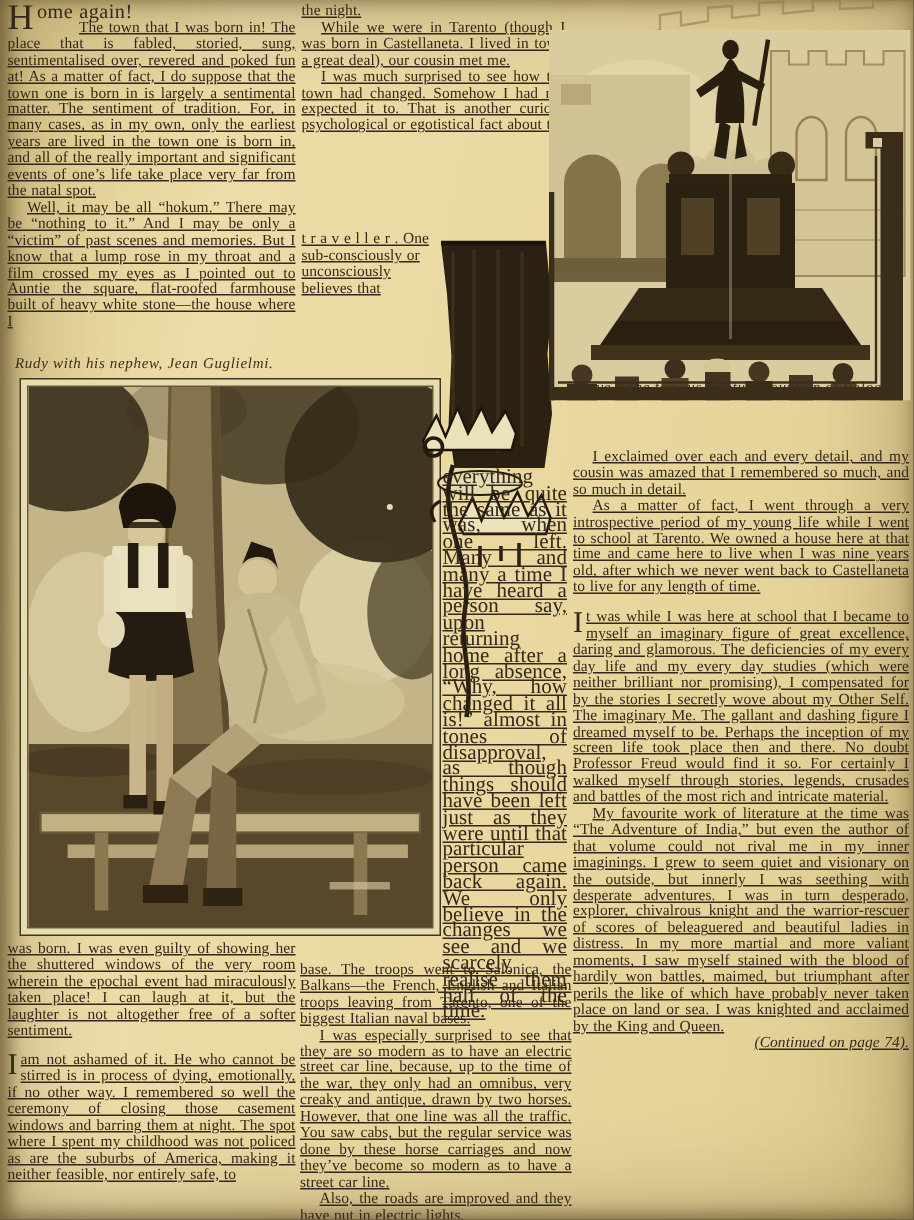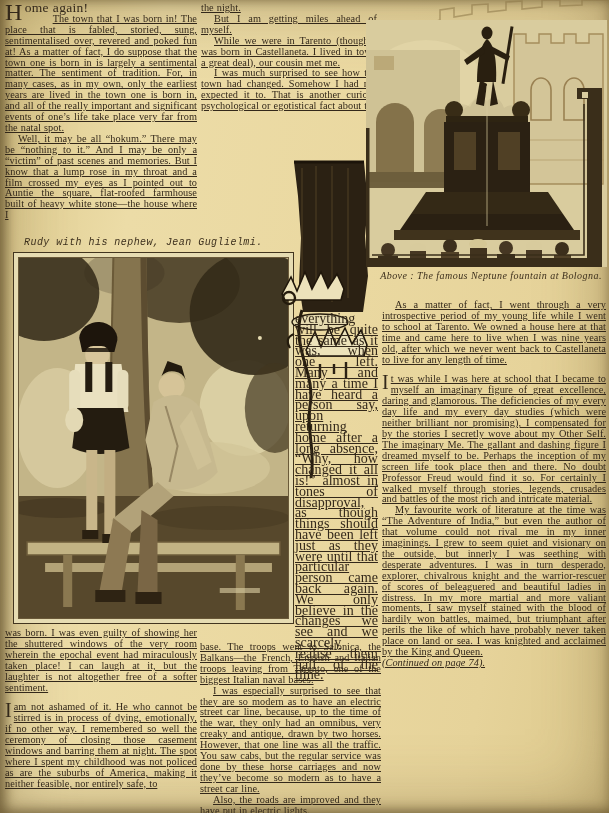--- a/index.html
+++ b/index.html
@@ -16,42 +16,42 @@
   .abs{position:absolute;}
   .headline{font-size:13.5px;letter-spacing:.3px;}
   .dc{float:left;font-size:24px;line-height:19px;padding-right:2px;}
   .dc2{float:left;font-size:20px;line-height:17px;padding-right:2px;}
   .caption{font-style:italic;font-size:10px;line-height:11.5px;letter-spacing:.45px;color:#3c2f1c;}
   .caption.center{text-align:center;}
   .photo-frame{box-sizing:border-box;border:1.6px solid #42351f;background:#e6dcb2;padding:5px;}
   .photo-surface{width:100%;height:100%;overflow:hidden;background:#c8bb8e;outline:1px solid #6a5939;}
   .photo-surface svg{display:block;width:100%;height:100%;}
   .narrow{font-size:14px;line-height:10.8px;}
-  .continued{text-align:left;font-style:italic;text-indent:0 !important;}
+  .continued{text-align:right;font-style:italic;text-indent:0 !important;}
   .sketch{opacity:.55;}
 </style>
 </head>
 <body>
 
 <div id="page">
 
   <svg class="abs sketch" style="left:410px;top:0;width:199px;height:30px;" viewBox="0 0 199 30">
     <path d="M4 28 L30 20 30 10 44 8 44 17 62 14 62 5 78 4 78 12 96 10 96 2 112 1 112 9 132 7 132 0 150 0 150 6 172 5 172 0 198 0" fill="none" stroke="#8d7748" stroke-width="1.6"></path>
     <path d="M10 29 L196 12" fill="none" stroke="#9a835300" stroke-width="1"></path>
   </svg>
 
   <div class="abs txt" style="left:5px;top:3px;width:192px;">
     <div class="headline">
       <span class="dc">H</span><span>ome again!</span>
     </div>
     <p class="noindent" style="text-indent:28px;">The town that I was born in! The place that is fabled, storied, sung, sentimentalised over, revered and poked fun at!  As a matter of fact, I do suppose that the town one is born in is largely a sentimental matter.  The sentiment of tradition.  For, in many cases, as in my own, only the earliest years are lived in the town one is born in, and all of the really important and significant events of one’s life take place very far from the natal spot.</p>
     <p>Well, it may be all “hokum.”  There may be “nothing to it.”  And I may be only a “victim” of past scenes and memories.  But I know that a lump rose in my throat and a film crossed my eyes as I pointed out to Auntie the square, flat-roofed farmhouse built of heavy white stone—the house where I</p>
   </div>
 
-  <div class="abs caption" style="left:24px;top:237px;width:295px;font-family:Liberation Mono, monospace;">Rudy with his nephew, Jean Guglielmi.</div>
+  <div class="abs caption" style="left:10px;top:237px;width:295px;">Rudy with his nephew, Jean Guglielmi.</div>
 
   <div class="abs photo-frame" style="left:13px;top:252px;width:281px;height:372px;">
     <div class="photo-surface">
       <svg viewBox="0 0 268 360" preserveAspectRatio="none">
         <rect width="268" height="360" fill="#c3b588"></rect>
         <ellipse cx="38" cy="170" rx="40" ry="60" fill="#d9cda2" opacity=".8"></ellipse>
         <ellipse cx="225" cy="150" rx="45" ry="48" fill="#ddd1a6" opacity=".9"></ellipse>
         <ellipse cx="190" cy="210" rx="60" ry="26" fill="#d2c599" opacity=".8"></ellipse>
 
         <ellipse cx="25" cy="35" rx="55" ry="48" fill="#3a301d" opacity=".9"></ellipse>
@@ -106,25 +106,27 @@
     </div>
   </div>
 
   <div class="abs txt" style="left:5px;top:628px;width:192px;">
     <p class="noindent">was born.  I was even guilty of showing her the shuttered windows of the very room wherein the epochal event had miraculously taken place!  I can laugh at it, but the laughter is not altogether free of a softer sentiment.</p>
     <p class="noindent gap"><span class="dc2">I</span><span>am not ashamed of it.  He who cannot be stirred is in process of dying, emotionally, if no other way.  I remembered so well the ceremony of closing those casement windows and barring them at night.  The spot where I spent my childhood was not policed as are the suburbs of America, making it neither feasible, nor entirely safe, to</span></p>
   </div>
 
   <div class="abs txt" style="left:201px;top:3px;width:176px;">
     <p class="noindent">the night.</p>
-    <p>But I am getting miles ahead of myself.</p>
     <p>While we were in Tarento (though I was born in Castellaneta.  I lived in town a great deal), our cousin met me.</p>
     <p>I was much surprised to see how the town had changed.  Somehow I had not expected it to.  That is another curious psychological or egotistical fact about the</p>
   </div>
 
+  <div class="abs txt" style="left:201px;top:155px;width:92px;text-align:left;">
+    <p class="noindent">t r a v e l l e r .  One sub-consciously or unconsciously believes that</p>
+  </div>
 
   <svg class="abs" style="left:280px;top:146px;width:96px;height:336px;" viewBox="0 0 96 336">
     <path d="M14 16 h70 l4 42 -3 32 3 40 -5 36 h-60 l-4 -28 2 -46 -3 -42 z" fill="#2b2113"></path>
     <path d="M22 22 v130 M36 20 v134 M52 20 v136 M68 22 v130" stroke="#4a3b21" stroke-width="2" opacity=".6"></path>
     <path d="M14 16 h70" stroke="#1c140a" stroke-width="3"></path>
 
     <path d="M2 148 l9 -17 6 14 8 -19 7 17 9 -17 7 16 9 -14 7 15 -3 11 h-56 z" fill="#ece2ba" stroke="#1f160a" stroke-width="1.6"></path>
 
     <ellipse cx="40" cy="176" rx="28" ry="8" fill="#e6dbb0" stroke="#241b0d" stroke-width="1.4"></ellipse>
 
@@ -204,22 +206,23 @@
         <rect x="221" y="68" width="15" height="179"></rect>
         <rect x="211" y="68" width="25" height="11"></rect>
         <rect x="0" y="238" width="236" height="9"></rect>
         <rect x="0" y="108" width="3.5" height="139"></rect>
       </g>
       <rect x="216" y="72" width="6" height="6" fill="#d9cc9e"></rect>
       <path d="M218 84 V235 H6" stroke="#3a2e1a" stroke-width="1.6" fill="none"></path>
     </svg>
   </div>
 
-  <div class="abs caption center" style="left:376px;top:270px;width:230px;">Above :  The famous Neptune fountain at Bologna.</div>
+  <div class="abs caption center" style="left:376px;top:253px;width:230px;">Above :  The famous Neptune fountain at Bologna.</div>
 
   <div class="abs txt" style="left:382px;top:300px;width:224px;">
+    <p>I exclaimed over each and every detail, and my cousin was amazed that I remembered so much, and so much in detail.</p>
     <p>As a matter of fact, I went through a very introspective period of my young life while I went to school at Tarento. We owned a house here at that time and came here to live when I was nine years old, after which we never went back to Castellaneta to live for any length of time.</p>
     <p class="noindent gap"><span class="dc2">I</span><span>t was while I was here at school that I became to myself an imaginary figure of great excellence, daring and glamorous.  The deficiencies of my every day life and my every day studies (which were neither brilliant nor promising), I compensated for by the stories I secretly wove about my Other Self.  The imaginary Me.  The gallant and dashing figure I dreamed myself to be.  Perhaps the inception of my screen life took place then and there.  No doubt Professor Freud would find it so. For certainly I walked myself through stories, legends, crusades and battles of the most rich and intricate material.</span></p>
     <p>My favourite work of literature at the time was “The Adventure of India,” but even the author of that volume could not rival me in my inner imaginings.  I grew to seem quiet and visionary on the outside, but innerly I was seething with desperate adventures. I was in turn desperado, explorer, chivalrous knight and the warrior-rescuer of scores of beleaguered and beautiful ladies in distress.  In my more martial and more valiant moments, I saw myself stained with the blood of hardily won battles, maimed, but triumphant after perils the like of which have probably never taken place on land or sea.  I was knighted and acclaimed by the King and Queen.</p>
     <p class="continued">(Continued on page 74).</p>
   </div>
 
 </div>
 
 </body></html>

